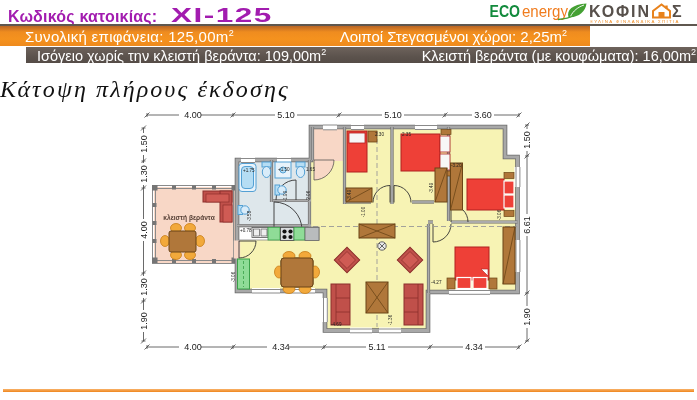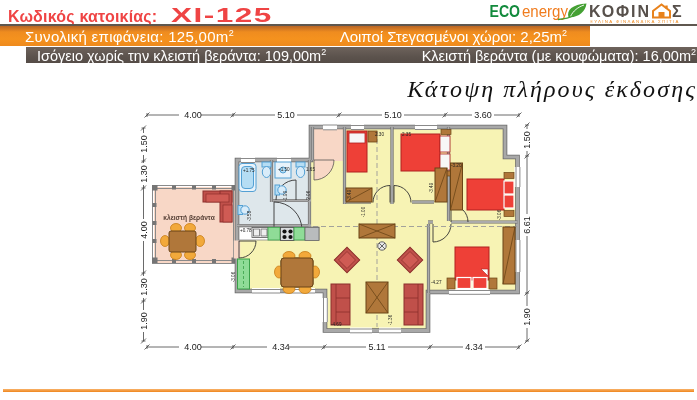--- a/index.html
+++ b/index.html
@@ -1,26 +1,26 @@
 <!DOCTYPE html>
 <html><head>
 <meta charset="utf-8">
 <style>
 html,body{margin:0;padding:0;}
 body{width:697px;height:400px;position:relative;background:#fff;font-family:"Liberation Sans",sans-serif;overflow:hidden;}
-#hdr-title{position:absolute;left:8px;top:3px;color:#ef4444;font-weight:bold;font-size:16px;letter-spacing:0.2px;}
+#hdr-title{position:absolute;left:8px;top:3px;color:#a21caf;font-weight:bold;font-size:16px;letter-spacing:0.2px;}
 #hdr-title .code{display:inline-block;font-size:21px;letter-spacing:1px;transform:scaleX(1.5);transform-origin:0 50%;margin-left:9px;}
 #darkline{position:absolute;left:0;top:23.5px;width:697px;height:2px;background:#5f574f;}
 #bar1{position:absolute;left:0;top:25.5px;width:590px;height:20.5px;background:linear-gradient(180deg,#b96526 0%,#ef8c1f 30%,#f5921e 65%,#ee8a1d 100%);color:#fff;font-size:15px;}
 #bar1 .l{position:absolute;left:25px;top:2px;letter-spacing:0.3px;}
 #bar1 .r{position:absolute;right:23px;top:2px;}
 #bar2{position:absolute;left:0;top:47px;width:695px;height:16px;background:linear-gradient(180deg,#6e635c 0%,#5c534d 60%,#554c47 100%);color:#fff;font-size:14.5px;margin-left:26px;}
 #bar2 .l{position:absolute;left:11px;top:0px;}
 #bar2 .r{position:absolute;right:25px;top:0px;text-align:center;}
-#script-title{position:absolute;left:0;top:76px;width:697px;text-align:right;font-family:"Liberation Serif",serif;font-style:italic;font-size:24px;color:#111;letter-spacing:2.1px;}
+#script-title{position:absolute;left:0;top:76px;width:697px;text-align:left;font-family:"Liberation Serif",serif;font-style:italic;font-size:24px;color:#111;letter-spacing:2.1px;}
 #footline{position:absolute;left:3px;top:389px;width:691px;height:3px;background:linear-gradient(180deg,#f8b26a,#ef861c);}
 #logos{position:absolute;left:486px;top:0;width:207px;height:20px;}
 sup{font-size:9px;}
 </style>
 </head>
 <body>
 <div id="hdr-title">Κωδικός κατοικίας: <span class="code">XI-125</span></div>
 <div id="darkline"></div>
 <div id="bar1">
     <span class="l">Συνολική επιφάνεια: 125,00m<sup>2</sup></span>

